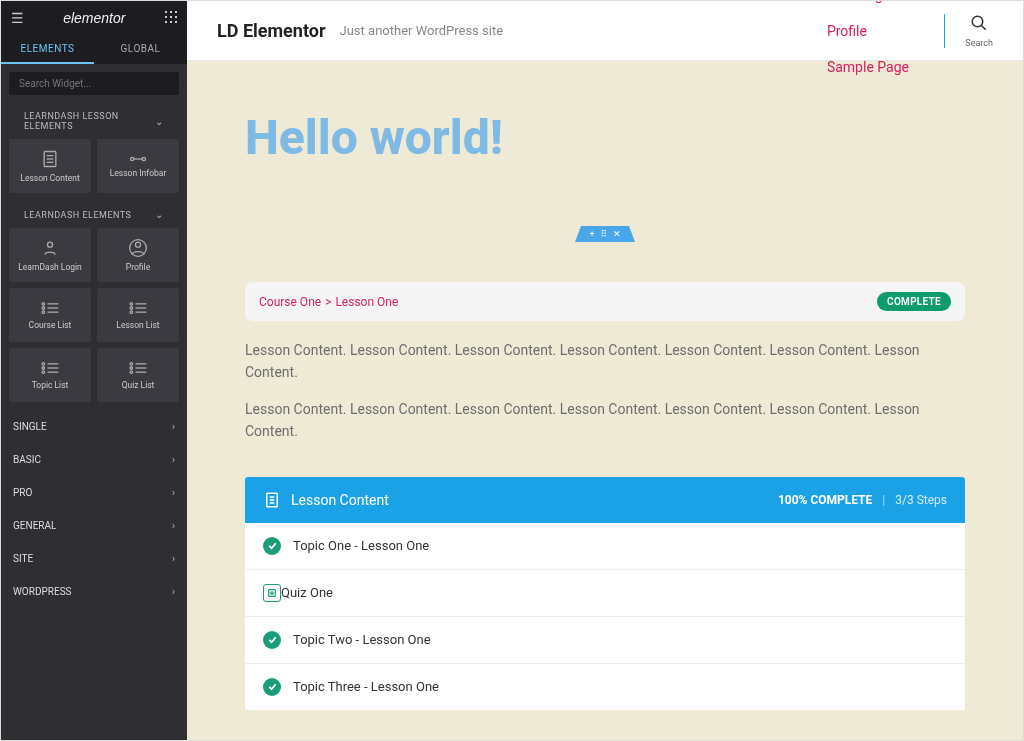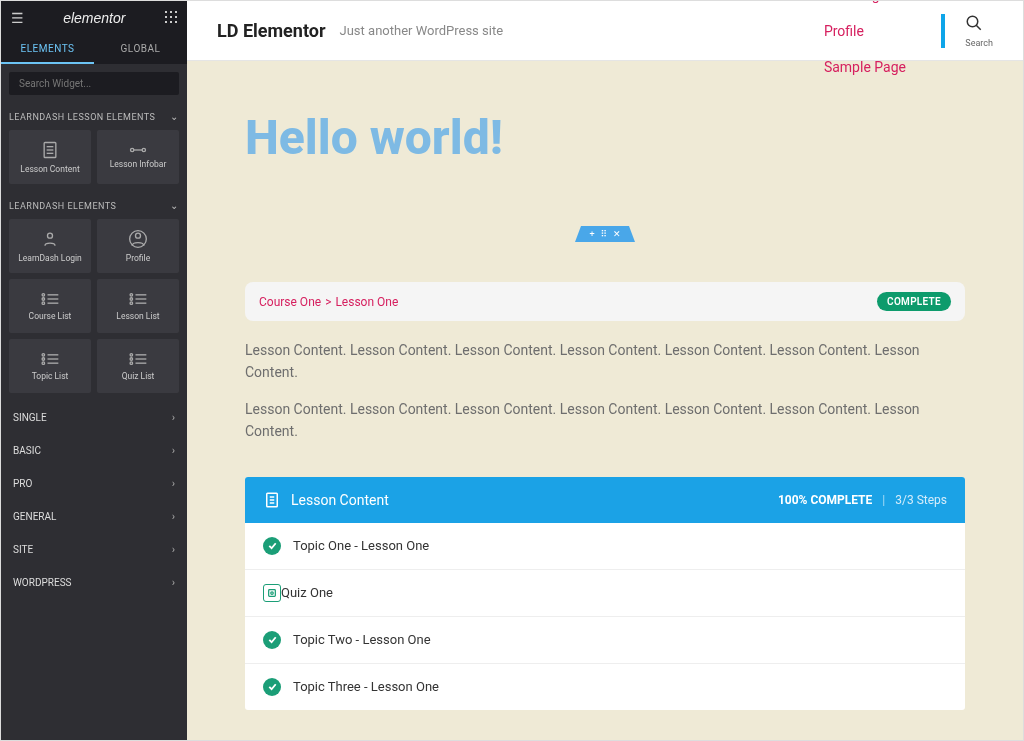--- a/index.html
+++ b/index.html
@@ -9,41 +9,41 @@
   .sidebar { width: 186px; background: #2e2e33; color: #ccc; display: flex; flex-direction: column; font-size: 11px; position: relative; }
   .sb-topbar { background: #1c1c21; display: flex; align-items: center; height: 34px; padding: 0 10px; justify-content: space-between; }
   .sb-topbar .hamburger, .sb-topbar .apps { color: #ccc; font-size: 14px; cursor: pointer; }
   .sb-brand { font-family: Liberation Sans, sans-serif; font-style: italic; font-size: 14px; color: #eee; }
   .sb-tabs { display: flex; background: #1c1c21; font-size: 10px; letter-spacing: .5px; }
   .sb-tab { flex: 1; text-align: center; padding: 8px 0; cursor: pointer; color: #aaa; }
   .sb-tab.active { color: #6cc4f5; border-bottom: 2px solid #6cc4f5; }
   .sb-search { padding: 8px; background:#2e2e33; }
   .sb-search input { width: 100%; background: #1c1c21; border: none; padding: 6px 10px; color: #aaa; font-size: 10px; border-radius: 2px; outline: none; }
 
-  .sb-section-header { display:flex; justify-content:space-between; align-items:center; padding: 8px 8px; font-size: 9px; letter-spacing: .5px; color:#bbb; cursor:pointer; }
+  .sb-section-header { display:flex; justify-content:space-between; align-items:center; padding: 8px 23px; font-size: 9px; letter-spacing: .5px; color:#bbb; cursor:pointer; }
   .sb-section-header .chev { font-size: 10px; }
   .widget-grid { display: grid; grid-template-columns: 1fr 1fr; gap: 6px; padding: 0 8px 8px 8px; }
   .widget { background:#3a3a40; border-radius:2px; display:flex; flex-direction:column; align-items:center; justify-content:center; height:54px; color:#ccc; cursor:grab; font-size: 8.5px; gap:4px; }
   .widget svg { stroke:#aaa; fill:none; stroke-width:1.6; }
   .widget .wlabel { color:#ccc; }
 
   .cat-list { }
   .cat-item { display:flex; justify-content:space-between; align-items:center; padding: 10px 12px; font-size:10px; color:#ddd; cursor:pointer; }
   .cat-item .chev { color:#aaa; font-size:11px; }
 
   .collapse-handle { position:absolute; right:-10px; top:395px; width:10px; height:28px; background:#1c1c21; display:flex; align-items:center; justify-content:center; color:#888; font-size:9px; cursor:pointer; border-radius:0 3px 3px 0;}
 
   
   .canvas { flex:1; background:#fff; overflow:auto; position:relative; }
   .topbar { height: 60px; display:flex; align-items:center; padding: 0 30px; border-bottom:1px solid #e5e5e5; background:#fff; }
   .brand-name { font-weight:700; font-size:18px; color:#222; margin-right: 14px; }
   .brand-tag { font-size:13px; color:#888; }
   .nav-links { margin-left:auto; display:flex; gap:20px;flex-direction:column; }
   .nav-links a { color:#d6205f; font-size:14px; text-decoration:none; cursor:pointer; }
-  .search-box { margin-left:24px; padding-left:20px; border-left:4px solid #0ea5e9; text-align:left; color:#555; cursor:pointer; }
+  .search-box { margin-left:24px; padding-left:20px; border-left:1px solid #0ea5e9; text-align:center; color:#555; cursor:pointer; }
   .search-box svg { stroke:#333; fill:none; stroke-width:2; }
   .search-box .lbl { font-size:9px; color:#666; margin-top:2px; }
 
   .page-bg { background:#efead6; padding: 48px 58px 40px 58px; }
   .hero-title { font-size:48px; font-weight:800; color:#7ebae4; margin-bottom: 60px; }
 
   .section-handle { width:60px; height:16px; margin:0 auto 40px auto; background:#49a7e9; display:flex; align-items:center; justify-content:center; gap:6px; color:#fff; font-size:9px; clip-path: polygon(10% 0, 90% 0, 100% 100%, 0 100%); cursor:pointer;}
   .section-handle span { display:inline-block; }
 
   .crumb-row { background:#f5f5f5; border-radius:8px; padding:10px 14px; display:flex; align-items:center; font-size:12px; margin-bottom: 18px; }

